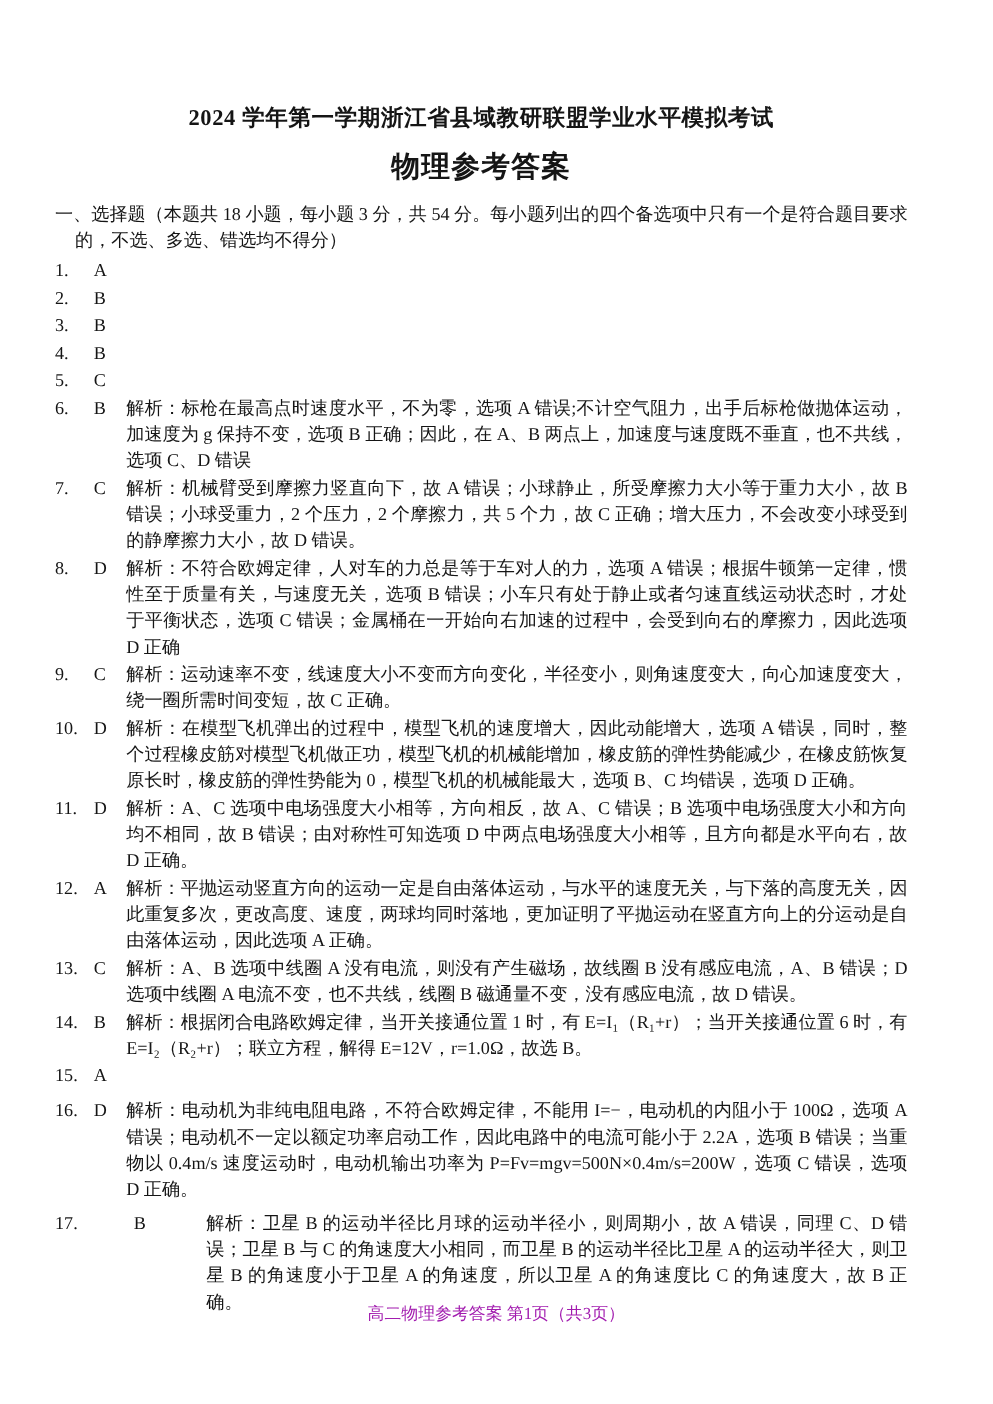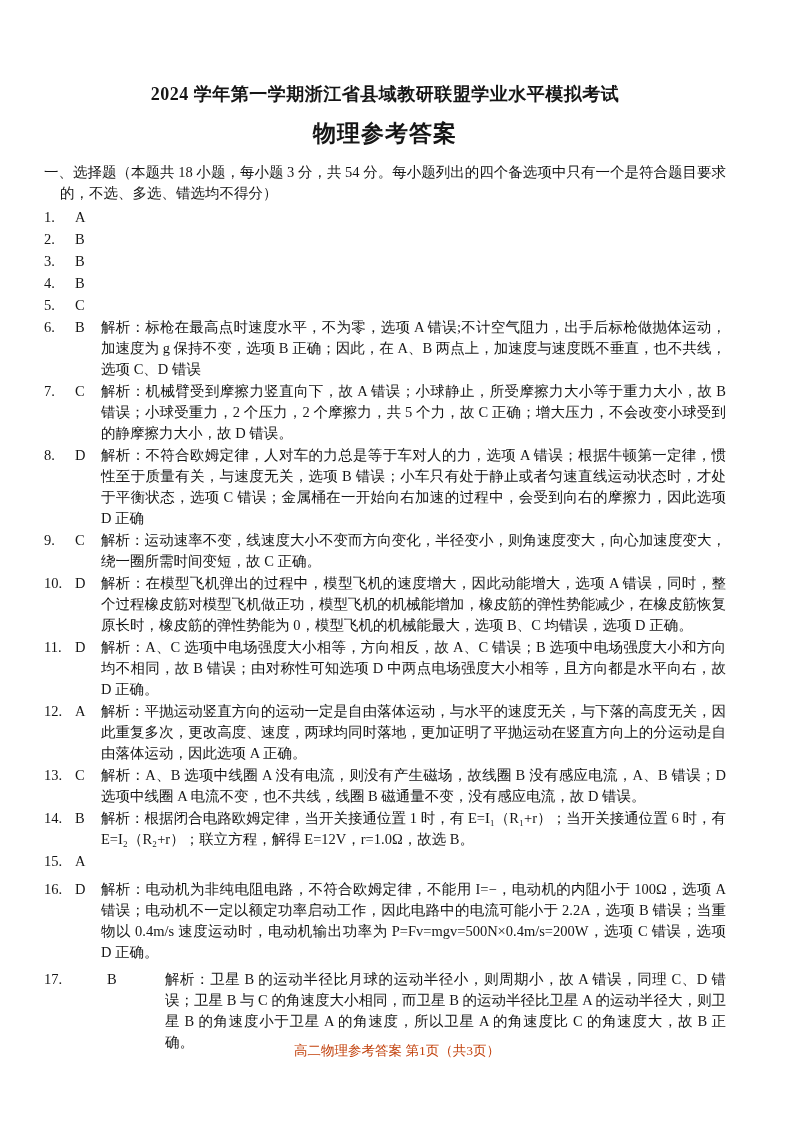--- a/index.html
+++ b/index.html
@@ -61,21 +61,21 @@
   .answer-item:nth-child(16) { margin-top: 7px; }
   .answer-item:nth-child(17) { margin-top: 6px; gap: 32px; }
   .page-footer {
     position: absolute;
     left: 0;
     top: 1041px;
     width: 100%;
     text-align: center;
     font-size: 13.5px;
     line-height: 20px;
-    color: #c2410c;
+    color: #a21caf;
   }
 </style>
 </head>
 <body>
 
 <div class="page">
 
   <h1 class="doc-title">2024 学年第一学期浙江省县域教研联盟学业水平模拟考试</h1>
 
   <h2 class="doc-subtitle">物理参考答案</h2>

